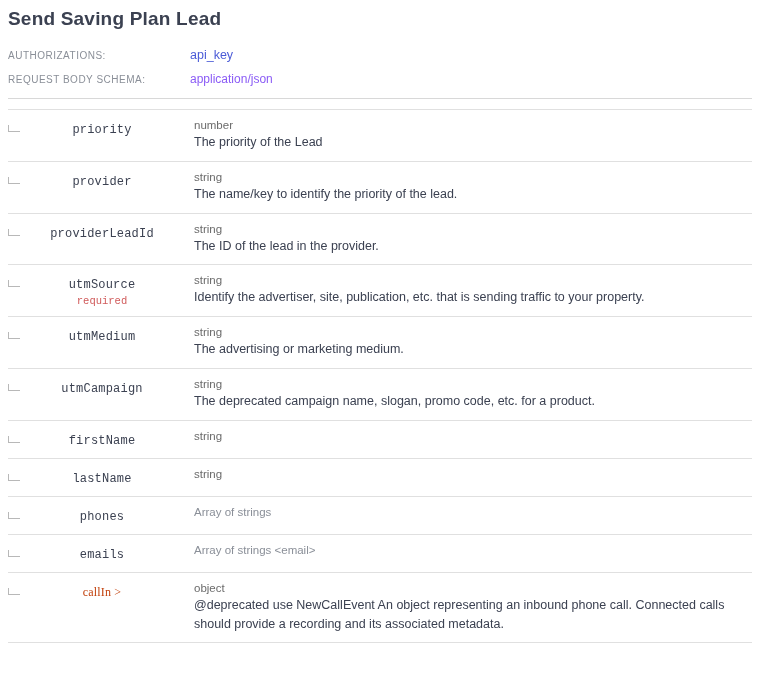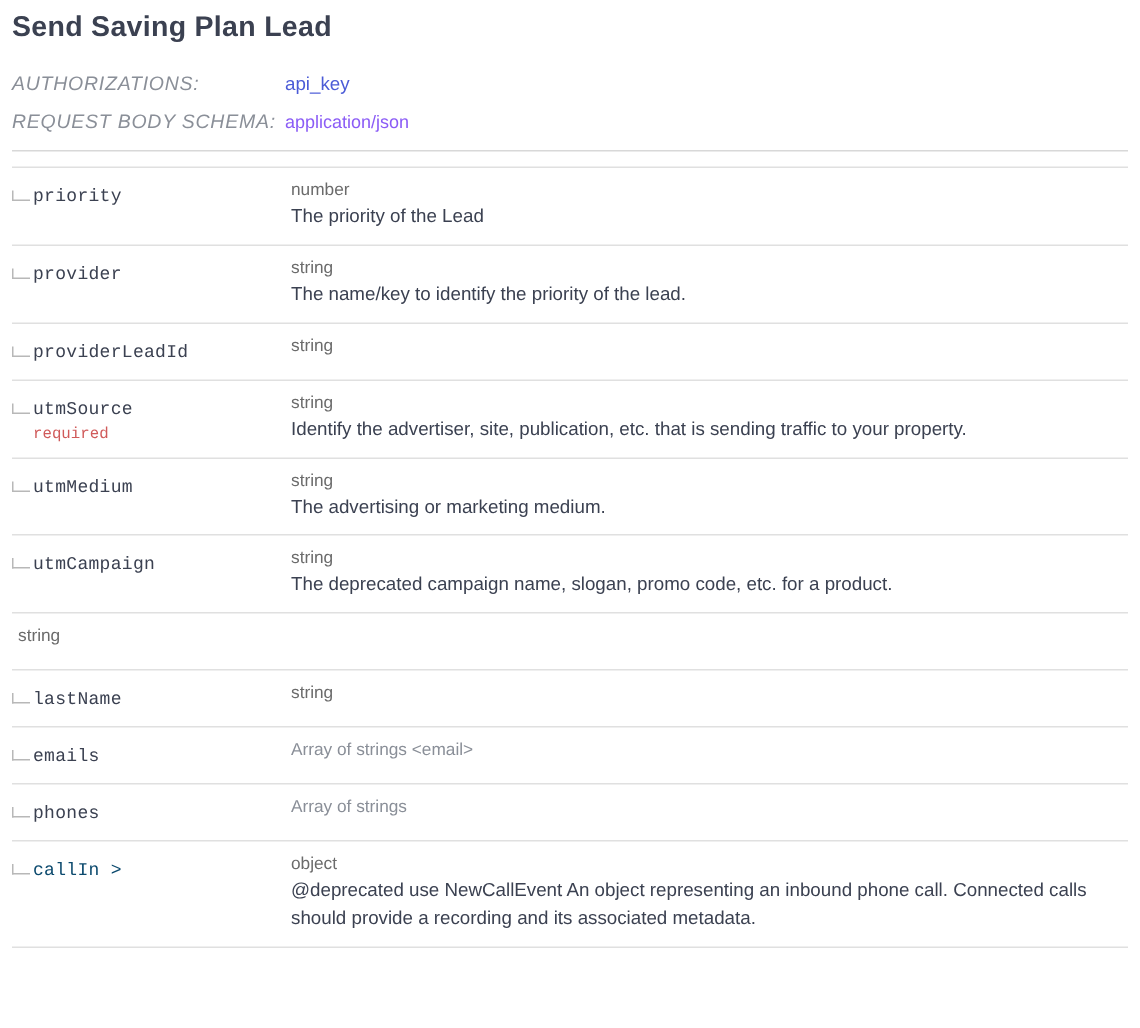--- a/index.html
+++ b/index.html
@@ -35,27 +35,26 @@
   }
   .meta-row {
     display: flex;
     align-items: baseline;
     padding: 4px 0 6px 0;
   }
   .meta-row.auth {
     border-bottom: none;
   }
   .meta-label {
-    font-size: 13px;
+    font-size: 10px;
     letter-spacing: 0.5px;
     color: #8a8f98;
     text-transform: uppercase;
     width: 182px;
     flex: none;
-    font-style: italic;
   }
   .meta-value-link {
     font-size: 12.5px;
     color: #3d5afe;
     color: #4b5bd7;
     text-decoration: none;
     cursor: pointer;
   }
   .meta-value {
     font-size: 12px;
@@ -76,20 +75,21 @@
     min-height: 38px;
   }
   .prop-row:first-child {
     border-top: 1px solid #e0e0e0;
   }
   .prop-left {
     width: 182px;
     flex: none;
     padding: 9px 8px 9px 14px;
     position: relative;
+    text-align: center;
   }
   .tree-mark {
     position: absolute;
     left: 0;
     top: 15px;
     width: 12px;
     height: 7px;
     border-left: 1px solid #b8b8b8;
     border-bottom: 1px solid #b8b8b8;
   }
@@ -116,23 +116,23 @@
   }
   .prop-type.muted {
     color: #8a8f98;
   }
   .prop-desc {
     font-size: 12.5px;
     line-height: 1.5;
     color: #3b4151;
   }
   .expander {
-    font-family: Liberation Mono, monospace;
+    font-family: Liberation Serif, serif;
     font-size: 12px;
-    color: #0c4a6e;
+    color: #c2410c;
     cursor: pointer;
   }
 </style>
 </head>
 <body>
 
 <div class="page">
 
   <h1 class="title">Send Saving Plan Lead</h1>
 
@@ -172,20 +172,21 @@
       </div>
     </div>
 
     <div class="prop-row">
       <div class="prop-left">
         <span class="tree-mark"></span>
         <span class="prop-name">providerLeadId</span>
       </div>
       <div class="prop-right">
         <div class="prop-type">string</div>
+        <div class="prop-desc">The ID of the lead in the provider.</div>
       </div>
     </div>
 
     <div class="prop-row">
       <div class="prop-left">
         <span class="tree-mark"></span>
         <span class="prop-name">utmSource</span>
         <div class="prop-required">required</div>
       </div>
       <div class="prop-right">
@@ -210,55 +211,59 @@
         <span class="tree-mark"></span>
         <span class="prop-name">utmCampaign</span>
       </div>
       <div class="prop-right">
         <div class="prop-type">string</div>
         <div class="prop-desc">The deprecated campaign name, slogan, promo code, etc. for a product.</div>
       </div>
     </div>
 
     <div class="prop-row">
+      <div class="prop-left">
+        <span class="tree-mark"></span>
+        <span class="prop-name">firstName</span>
+      </div>
       <div class="prop-right">
         <div class="prop-type">string</div>
         <div class="prop-desc"></div>
       </div>
     </div>
 
     <div class="prop-row">
       <div class="prop-left">
         <span class="tree-mark"></span>
         <span class="prop-name">lastName</span>
       </div>
       <div class="prop-right">
         <div class="prop-type">string</div>
         <div class="prop-desc"></div>
       </div>
     </div>
 
     <div class="prop-row">
       <div class="prop-left">
         <span class="tree-mark"></span>
+        <span class="prop-name">phones</span>
+      </div>
+      <div class="prop-right">
+        <div class="prop-type muted">Array of strings</div>
+        <div class="prop-desc"></div>
+      </div>
+    </div>
+
+    <div class="prop-row">
+      <div class="prop-left">
+        <span class="tree-mark"></span>
         <span class="prop-name">emails</span>
       </div>
       <div class="prop-right">
         <div class="prop-type muted">Array of strings &lt;email&gt;</div>
-        <div class="prop-desc"></div>
-      </div>
-    </div>
-
-    <div class="prop-row">
-      <div class="prop-left">
-        <span class="tree-mark"></span>
-        <span class="prop-name">phones</span>
-      </div>
-      <div class="prop-right">
-        <div class="prop-type muted">Array of strings</div>
         <div class="prop-desc"></div>
       </div>
     </div>
 
     <div class="prop-row">
       <div class="prop-left">
         <span class="tree-mark"></span>
         <span class="prop-name expander">callIn &gt;</span>
       </div>
       <div class="prop-right">

